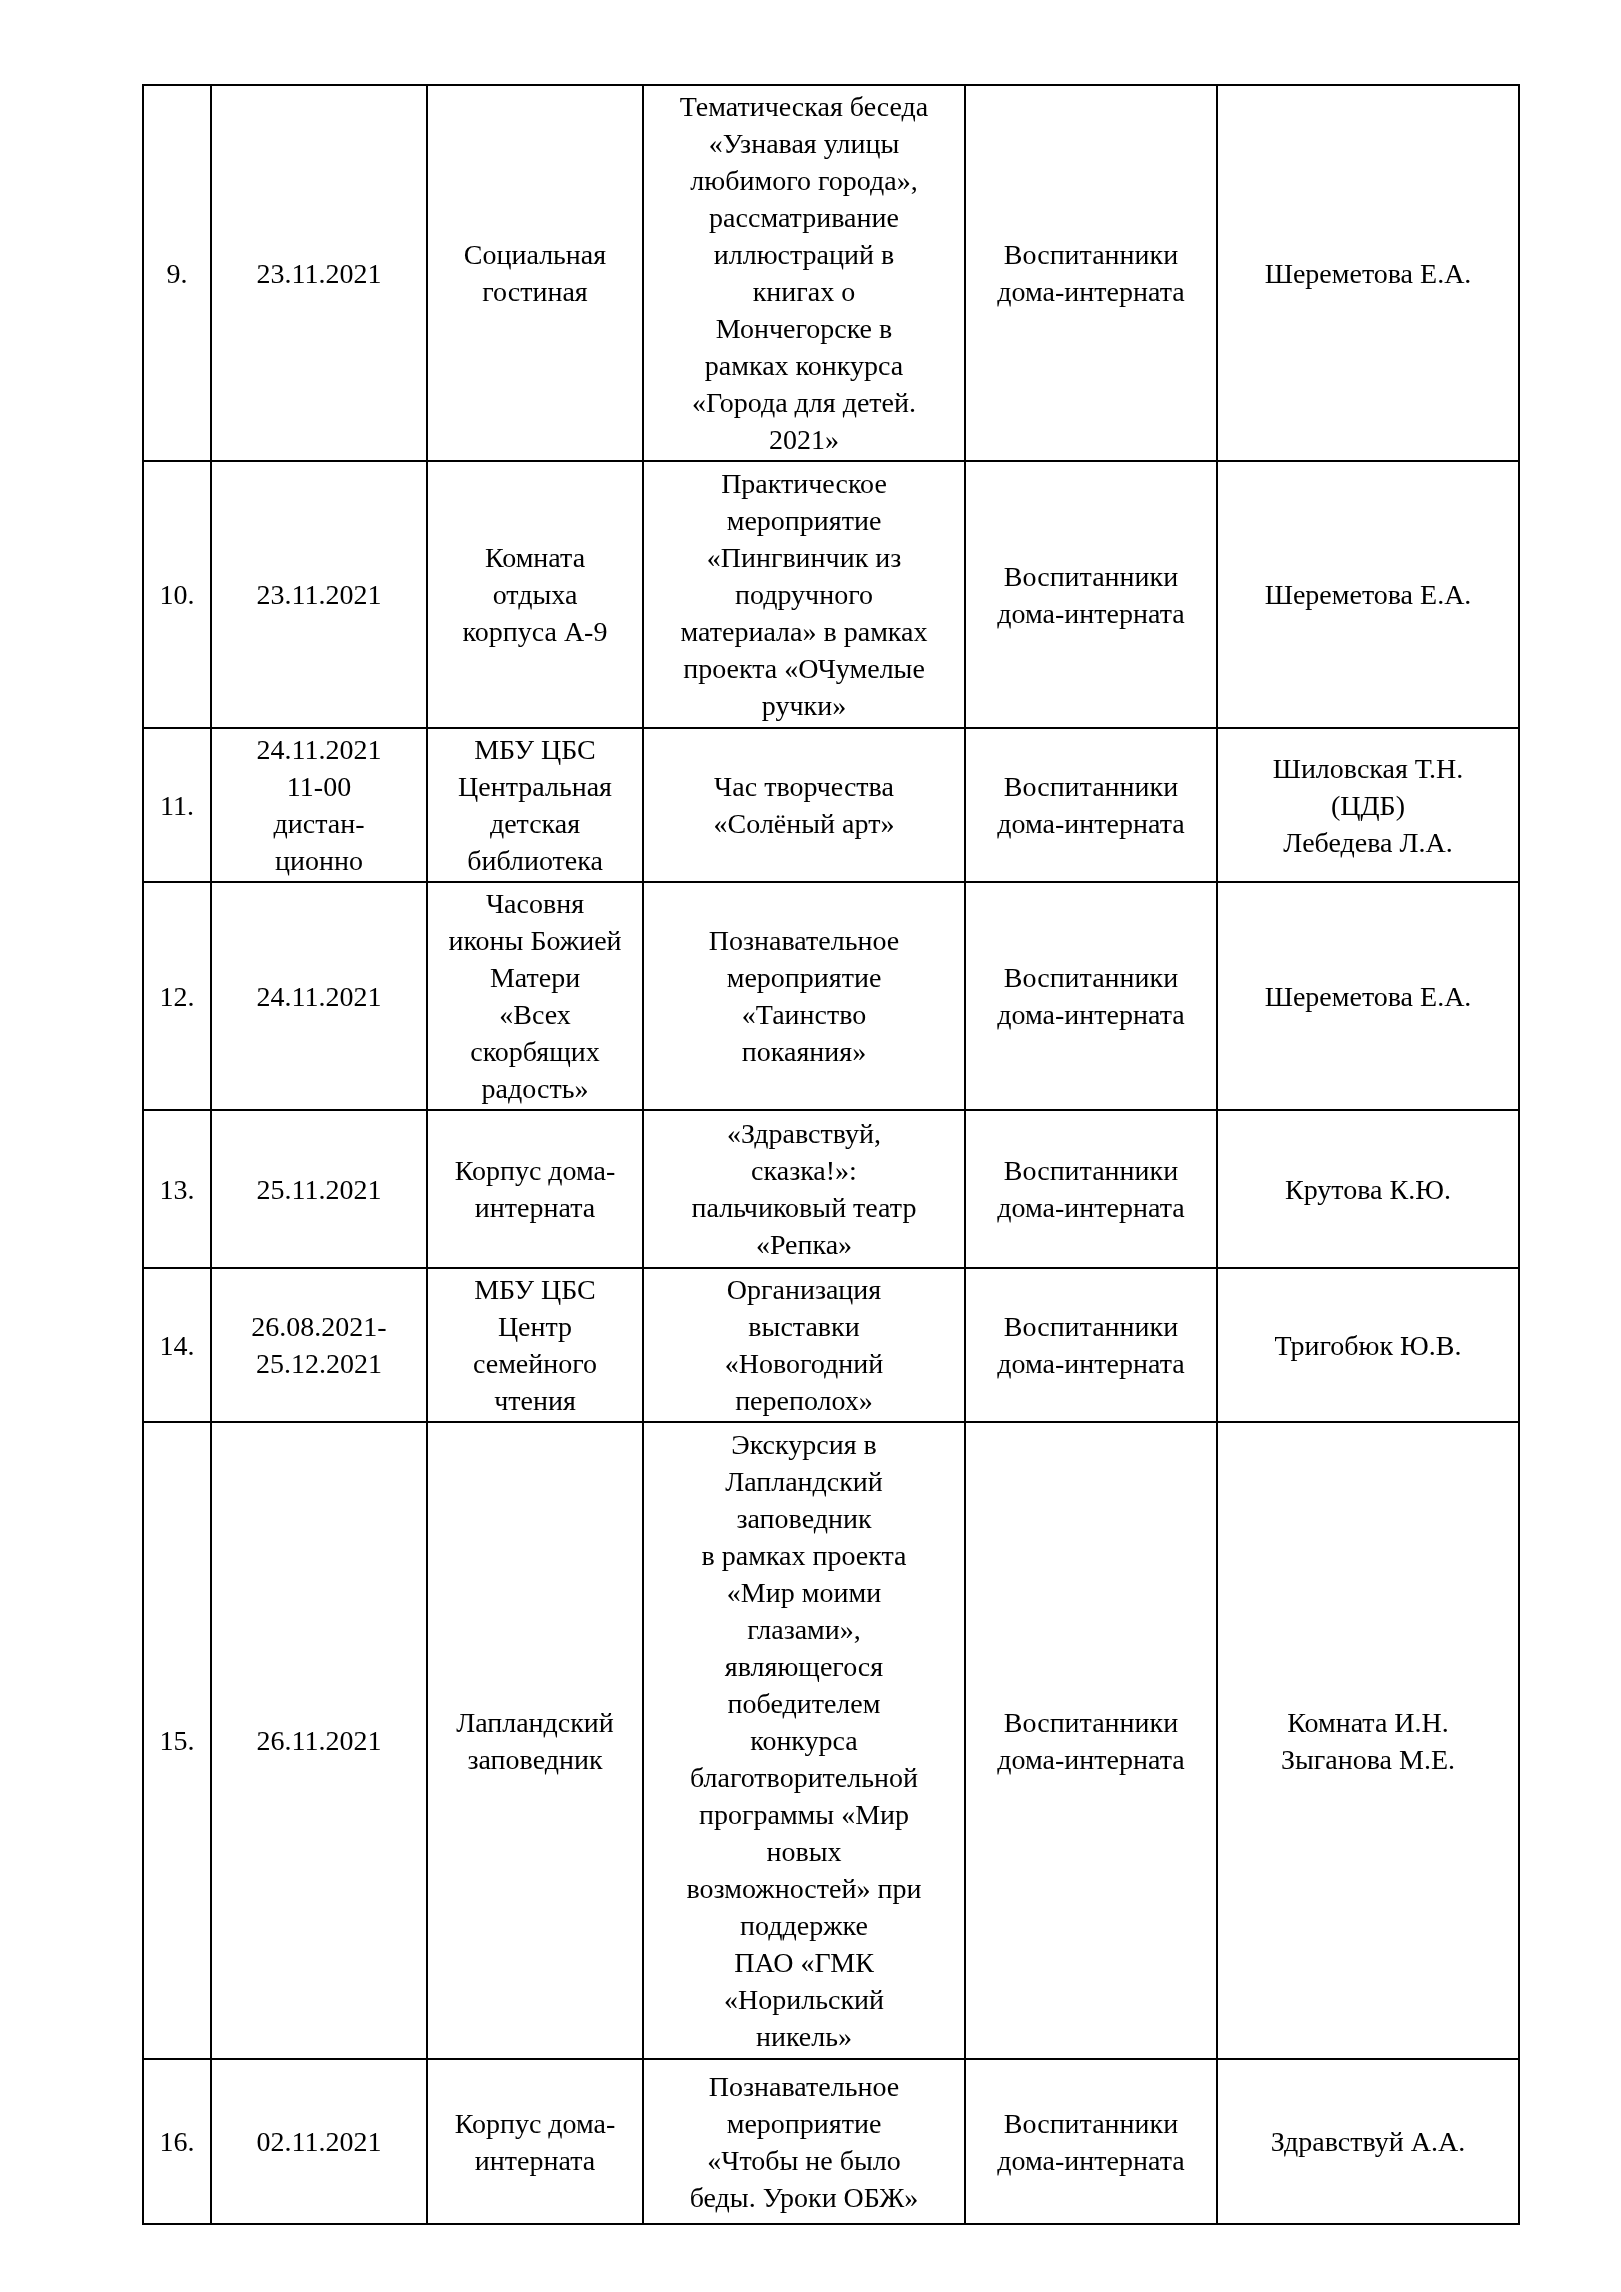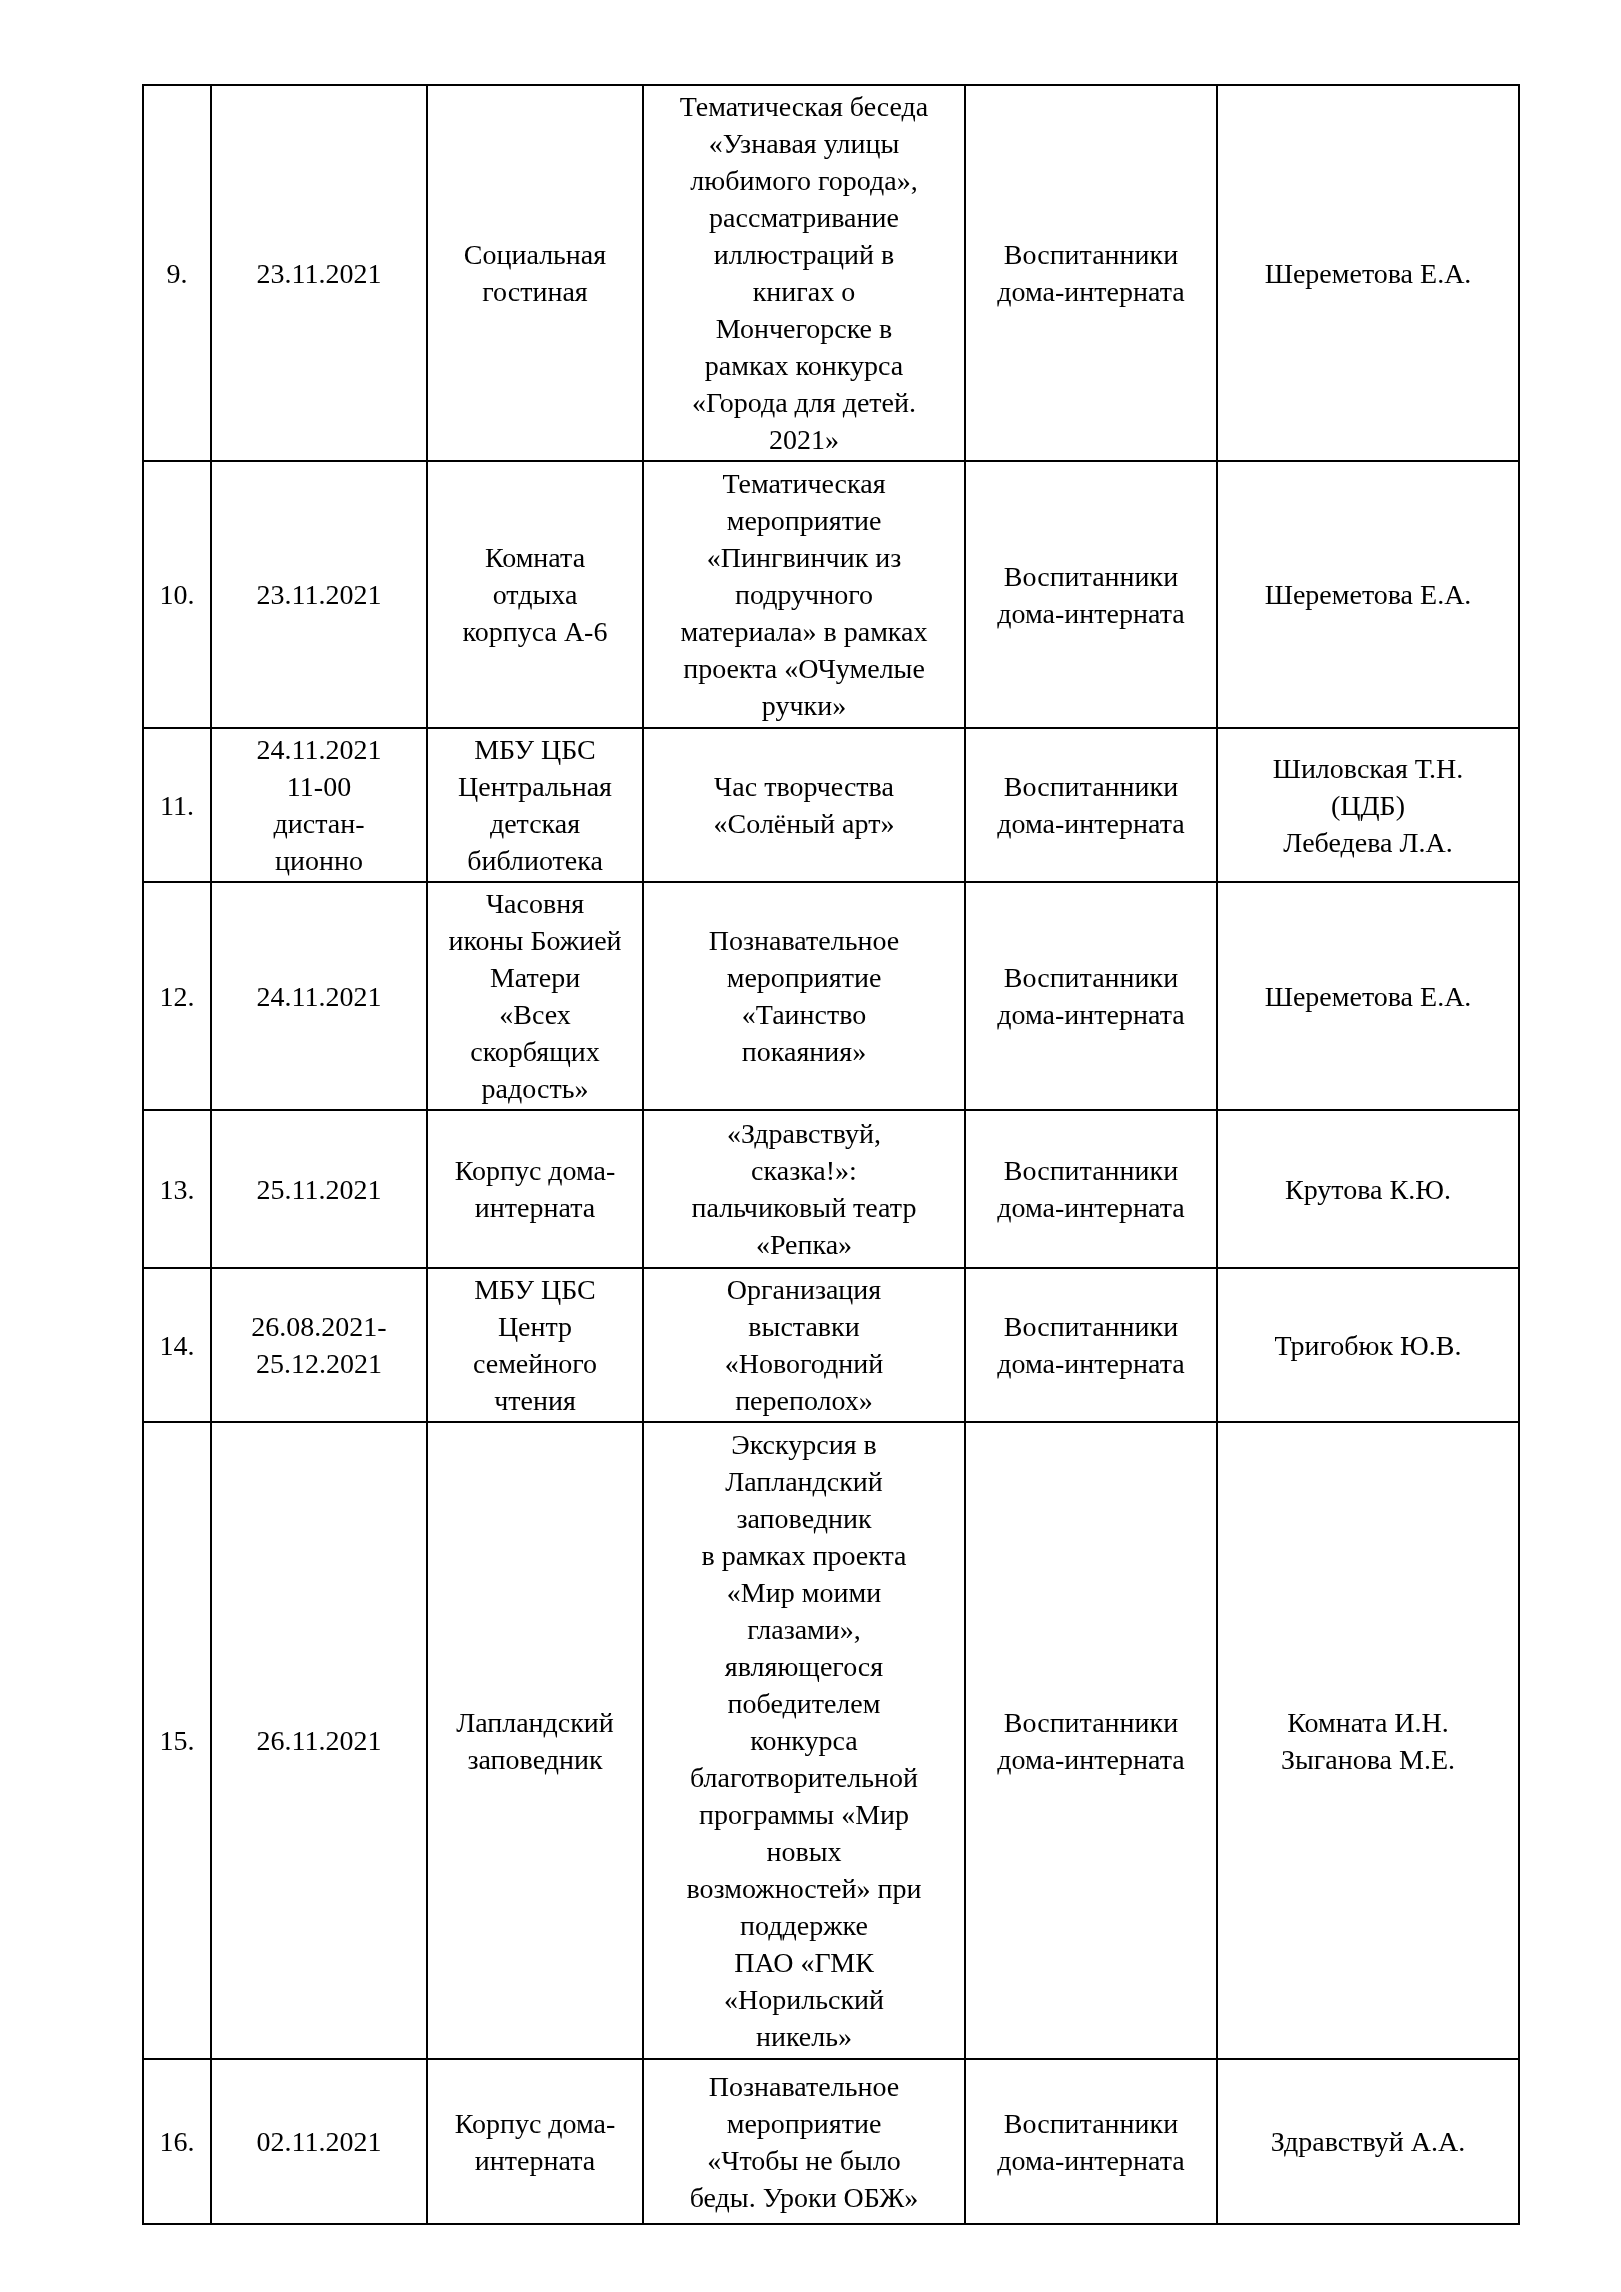--- a/index.html
+++ b/index.html
@@ -81,22 +81,22 @@
 2021»</td>
         <td>Воспитанники
 дома-интерната</td>
         <td>Шереметова Е.А.</td>
       </tr>
       <tr class="r1">
         <td>10.</td>
         <td>23.11.2021</td>
         <td>Комната
 отдыха
-корпуса А-6</td>
-        <td>Тематическая
+корпуса А-9</td>
+        <td>Практическое
 мероприятие
 «Пингвинчик из
 подручного
 материала» в рамках
 проекта «ОЧумелые
 ручки»</td>
         <td>Воспитанники
 дома-интерната</td>
         <td>Шереметова Е.А.</td>
       </tr>

